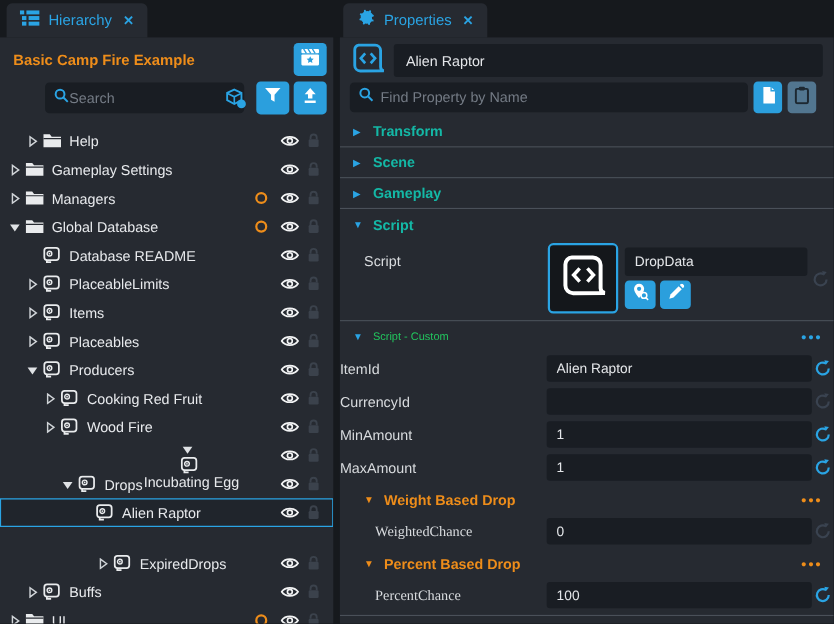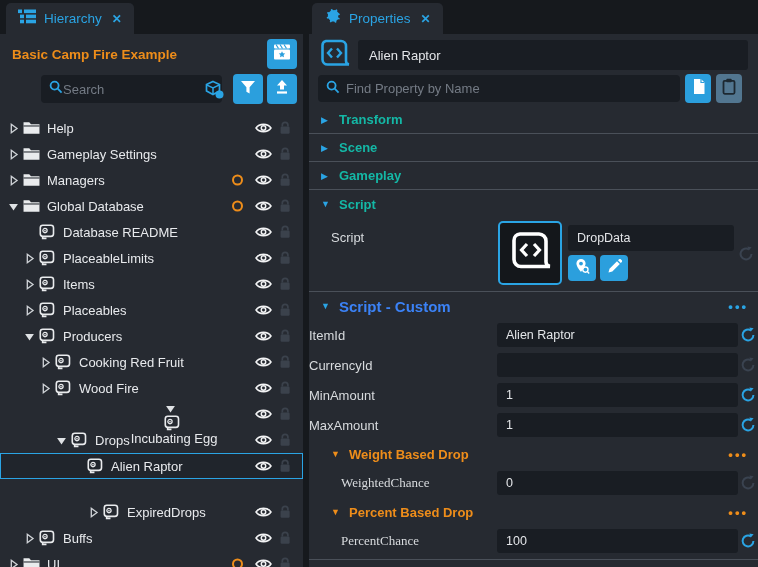--- a/index.html
+++ b/index.html
@@ -69,21 +69,21 @@
                   border:2px solid #2aa4e4; border-radius:5px; display:flex; align-items:center; justify-content:center; cursor:pointer; }
   .script-field { position:absolute; left:259px; top:7px; width:166px; height:26px; background:#191d23;
                   border:none; border-radius:3px; outline:none; color:#e4e6e9; font-size:12.5px; padding:0 9px;
                   font-family:"Liberation Sans", sans-serif; }
   .script-btns { position:absolute; left:259px; top:37px; display:flex; gap:4px; }
   .script-btns .sb { width:28px; height:26px; background:#2b9fdd; border-radius:4px; display:flex; align-items:center; justify-content:center; cursor:pointer; }
   .script-reset { position:absolute; left:429px; top:28px; }
 
   .custom-header, .group-header { height:28px; display:flex; align-items:center; gap:8px; padding:0 10px 0 12px; }
   .custom-header .s-arrow { font-size:9px; color:#2aa4e4; width:10px; }
-  .custom-header .s-label { color:#3b82f6; font-weight:bold; font-size:15px; }
+  .custom-header .s-label { color:#22c55e; font-weight:normal; font-size:10px; }
   .dots { margin-left:auto; letter-spacing:2px; font-weight:bold; font-size:13px; cursor:pointer; }
   .dots.blue { color:#2aa4e4; } .dots.orange { color:#ee8d1a; }
   .group-header { padding-left:22px; }
   .group-header .s-arrow { font-size:9px; color:#ee8d1a; width:10px; }
   .group-header .s-label { color:#ee8d1a; font-weight:bold; font-size:13px; }
   .group-header { height:28px; }
 
   .prow { position:relative; height:30px; display:flex; align-items:center; }
   .prow .p-label { color:#d8dbde; font-size:13px; }
   .prow.sub .p-label { margin-left:32px;font-family:Liberation Serif, serif; }
@@ -167,21 +167,21 @@
     <div class="sqbtn btn-export">
       <span>
         <svg width="16" height="16" viewBox="0 0 16 16">
           <path d="M8 1 L13 6.6 H10 V10.5 H6 V6.6 H3 Z" fill="#fff"></path>
           <rect x="3" y="12.4" width="10" height="2.2" fill="#fff"></rect>
         </svg>
       </span>
     </div>
 
     <div class="tree" id="tree">
-        <div class="hrow" style="padding-left: 6px;">
+        <div class="hrow" style="padding-left: 22px;">
           <span class="h-arrow">
             <svg width="11" height="11" viewBox="0 0 10 10">
               <polygon points="3,1.2 8.2,5 3,8.8" fill="none" stroke="#cfd3d7" stroke-width="1.2"></polygon>
             </svg>
           </span>
           <span class="h-icon">
             <svg width="17" height="14" viewBox="0 0 16 13">
               <path d="M0.5,1 h5.4 l1.6,2 h8 v9 h-15 z" fill="#e9ebed"></path>
               <path d="M0.5,4.6 h15" stroke="#262a31" stroke-width="1"></path>
             </svg>

